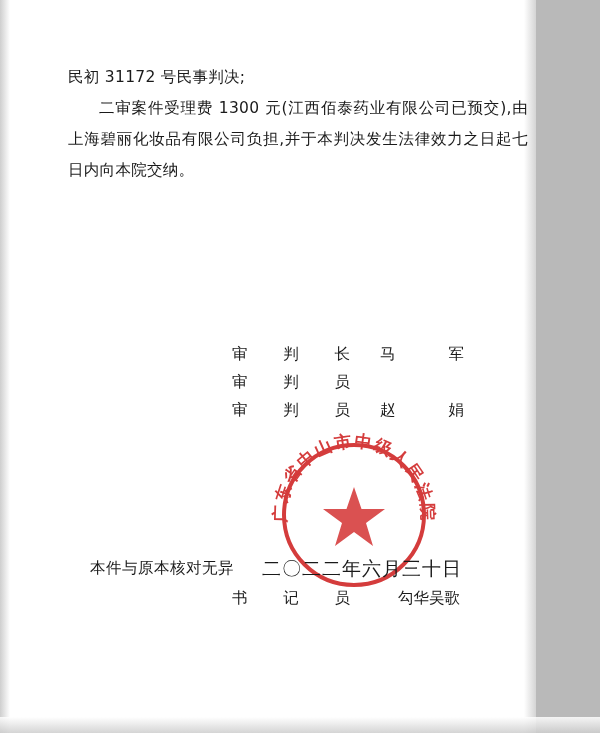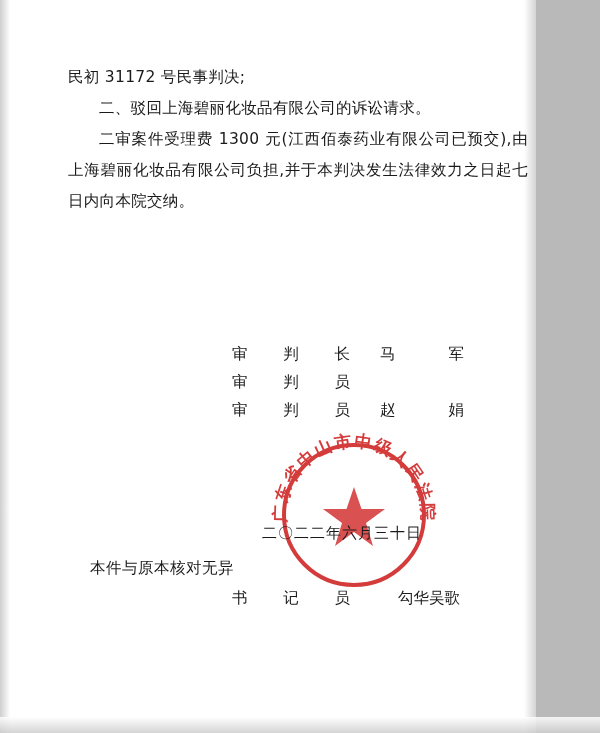--- a/index.html
+++ b/index.html
@@ -83,22 +83,22 @@
     width: 84px;
     display: flex;
     justify-content: space-between;
     margin-left: 30px;
   }
   .sig-name span { display: inline-block; }
 
   .date-line {
     position: absolute;
     left: 262px;
-    top: 524px;
-    font-size: 15px;
+    top: 556px;
+    font-size: 19px;
     color: #1a1a1a;
     letter-spacing: 1px;
   }
   .verify-note {
     position: absolute;
     left: 90px;
     top: 558px;
     font-size: 15.5px;
     color: #1a1a1a;
     letter-spacing: 0.5px;
@@ -151,21 +151,20 @@
 <body>
 
 <div class="page">
 
   <div class="edge-left"></div>
   <div class="edge-right"></div>
   <div class="edge-bottom"></div>
 
   <div class="body-text">
     <p class="para">民初 31172 号民事判决;</p>
-    <p class="para indent">二、驳回上海碧丽化妆品有限公司的诉讼请求。</p>
     <p class="para indent">二审案件受理费 1300 元(江西佰泰药业有限公司已预交),由上海碧丽化妆品有限公司负担,并于本判决发生法律效力之日起七日内向本院交纳。</p>
   </div>
 
   <div class="signatures">
     <div class="sig-row">
       <div class="sig-title">
         <span>审</span>
         <span>判</span>
         <span>长</span>
       </div>

